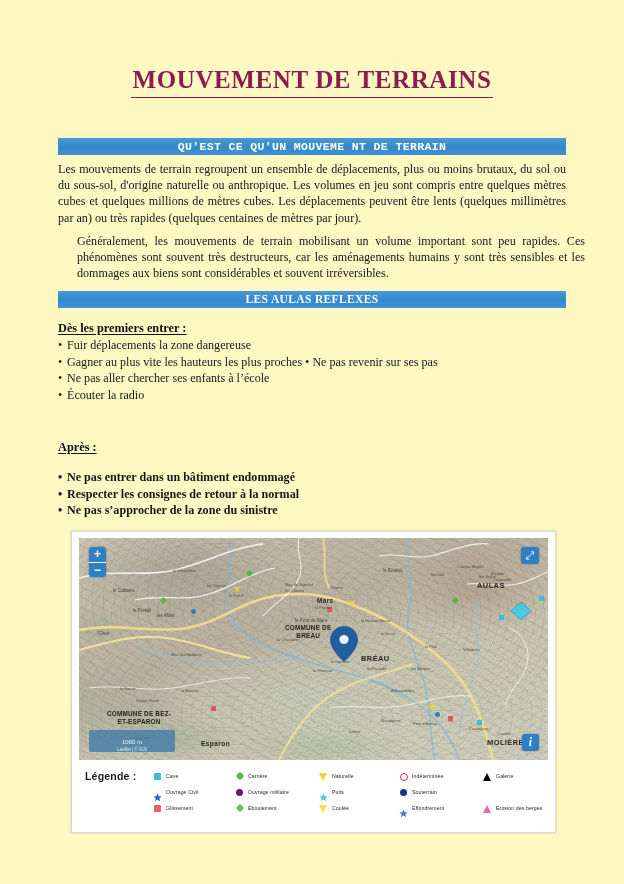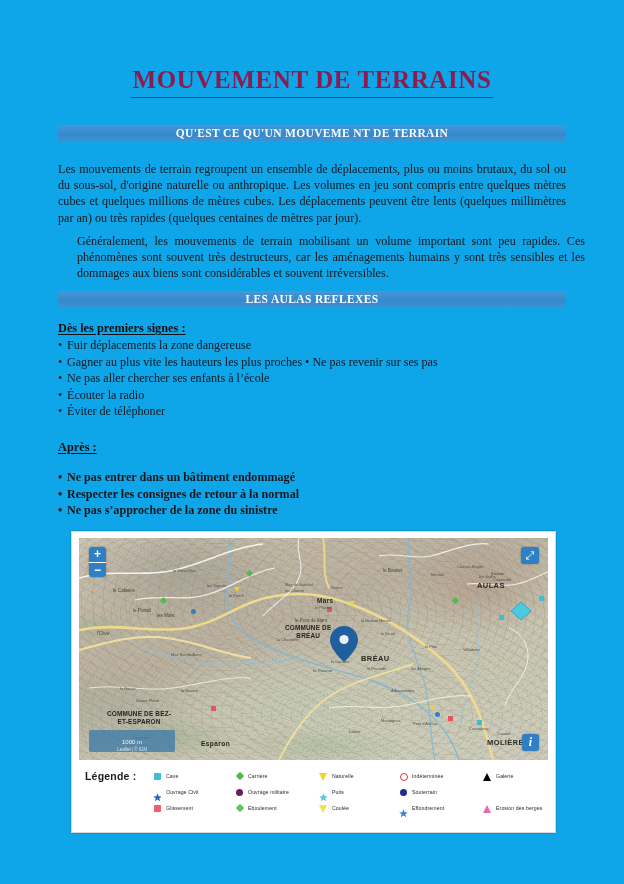--- a/index.html
+++ b/index.html
@@ -12,21 +12,21 @@
     height: 884px;
     font-family: "Liberation Serif", serif;
     color: #111;
     position: relative;
     overflow: hidden;
   }
 
   .page {
     position: absolute;
     inset: 0;
-    background: #0ea5e9;
+    background: #fef9c3;
   }
 
   
   .doc-title {
     position: absolute;
     top: 66px;
     left: 0;
     width: 624px;
     text-align: center;
   }
@@ -53,21 +53,21 @@
     color: #ffffff;
     font-family: "Liberation Serif", serif;
     font-weight: bold;
     font-size: 11.5px;
     letter-spacing: 0.35px;
     text-align: center;
     line-height: 17px;
     white-space: nowrap;
     overflow: hidden;
   }
-  .banner-1 { top: 125px; }
+  .banner-1 { top: 138px; font-family: Liberation Mono, monospace; }
   .banner-2 { top: 291px; }
 
   
   .para {
     position: absolute;
     left: 58px;
     width: 508px;
     font-family: "Liberation Serif", serif;
     font-size: 12.1px;
     line-height: 16.2px;
@@ -377,27 +377,26 @@
   </div>
 
   <div class="banner banner-1">QU'EST CE QU'UN MOUVEME NT DE TERRAIN</div>
 
   <div class="para para-1">Les mouvements de terrain regroupent un ensemble de déplacements, plus ou moins brutaux, du sol ou du sous-sol, d'origine naturelle ou anthropique. Les volumes en jeu sont compris entre quelques mètres cubes et quelques millions de mètres cubes. Les déplacements peuvent être lents (quelques millimètres par an) ou très rapides (quelques centaines de mètres par jour).</div>
 
   <div class="para para-2">Généralement, les mouvements de terrain mobilisant un volume important sont peu rapides. Ces phénomènes sont souvent très destructeurs, car les aménagements humains y sont très sensibles et les dommages aux biens sont considérables et souvent irréversibles.</div>
 
   <div class="banner banner-2">LES AULAS REFLEXES</div>
 
-  <div class="sub-head head-signes">Dès les premiers signes :</div>
+  <div class="sub-head head-signes">Dès les premiers entrer :</div>
   <ul class="bullets bullets-signes">
     <li>Fuir déplacements la zone dangereuse</li>
     <li>Gagner au plus vite les hauteurs les plus proches • Ne pas revenir sur ses pas</li>
     <li>Ne pas aller chercher ses enfants à l’école</li>
     <li>Écouter la radio</li>
-    <li>Éviter de téléphoner</li>
   </ul>
 
   <div class="sub-head head-apres">Après :</div>
   <ul class="bullets bullets-apres">
     <li>Ne pas entrer dans un bâtiment endommagé</li>
     <li>Respecter les consignes de retour à la normal</li>
     <li>Ne pas s’approcher de la zone du sinistre</li>
   </ul>
 
   <div class="map-figure">

